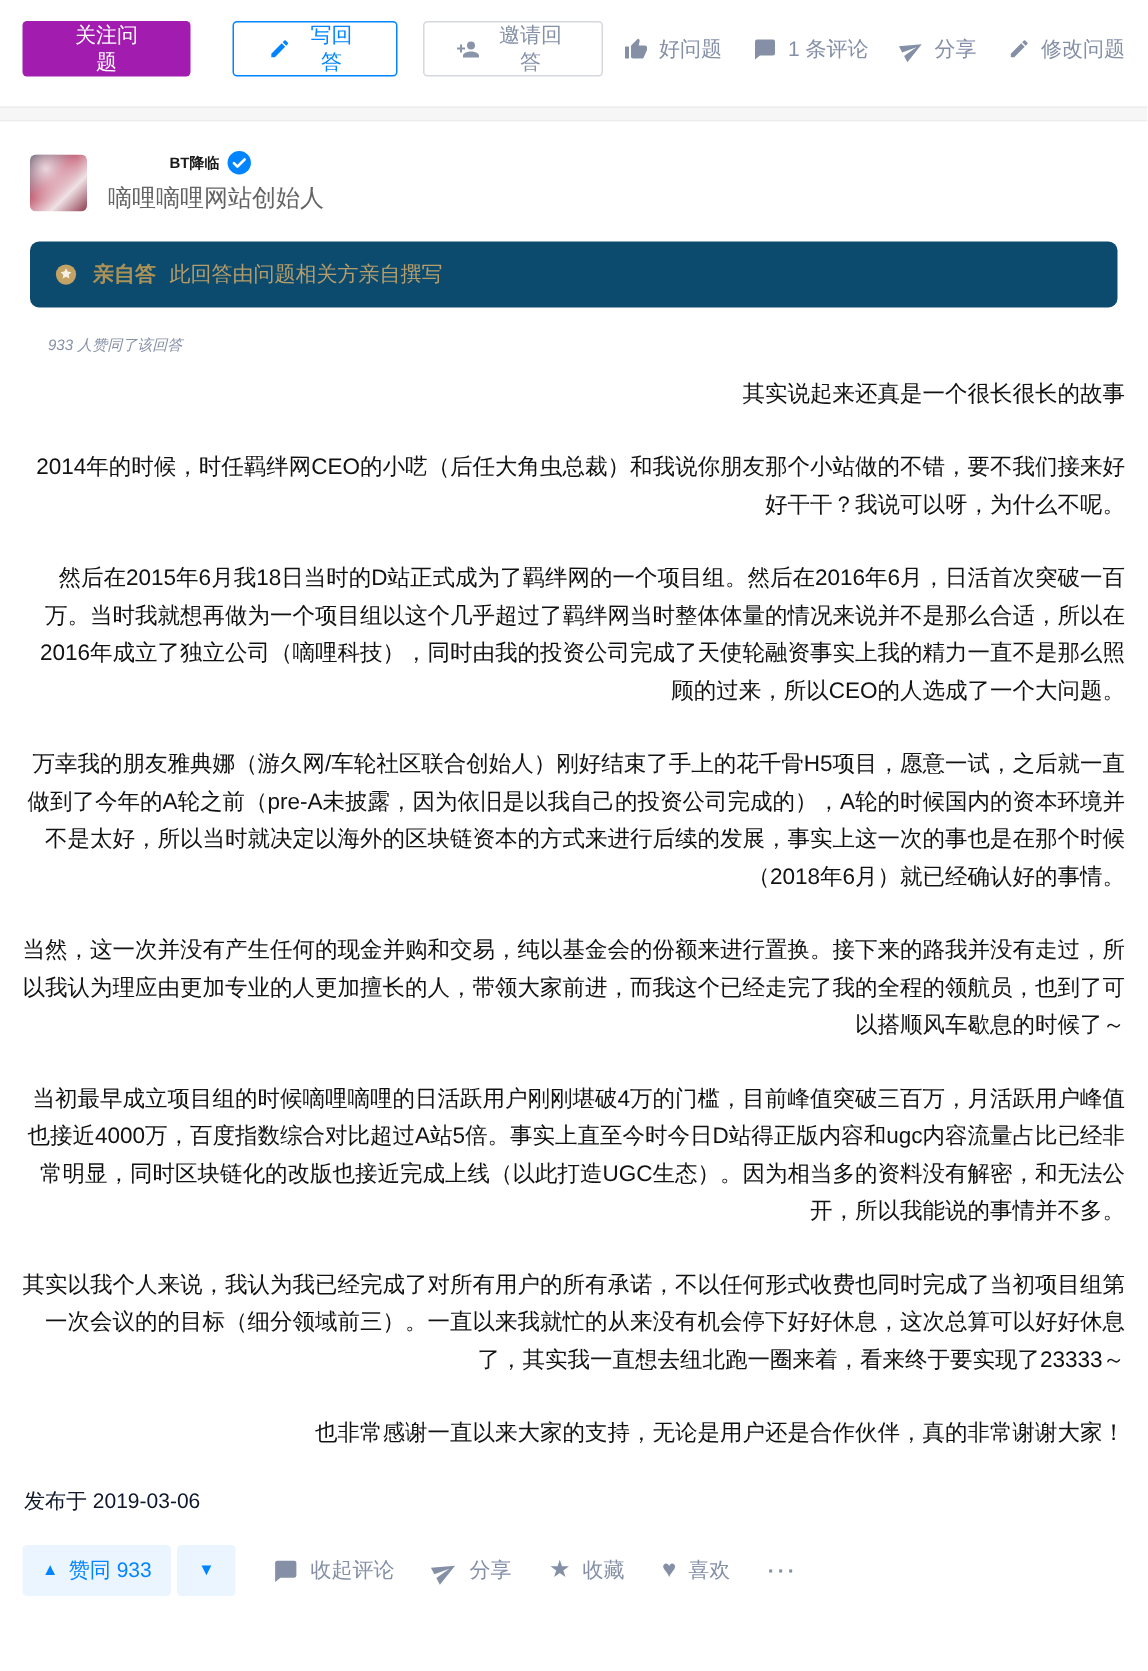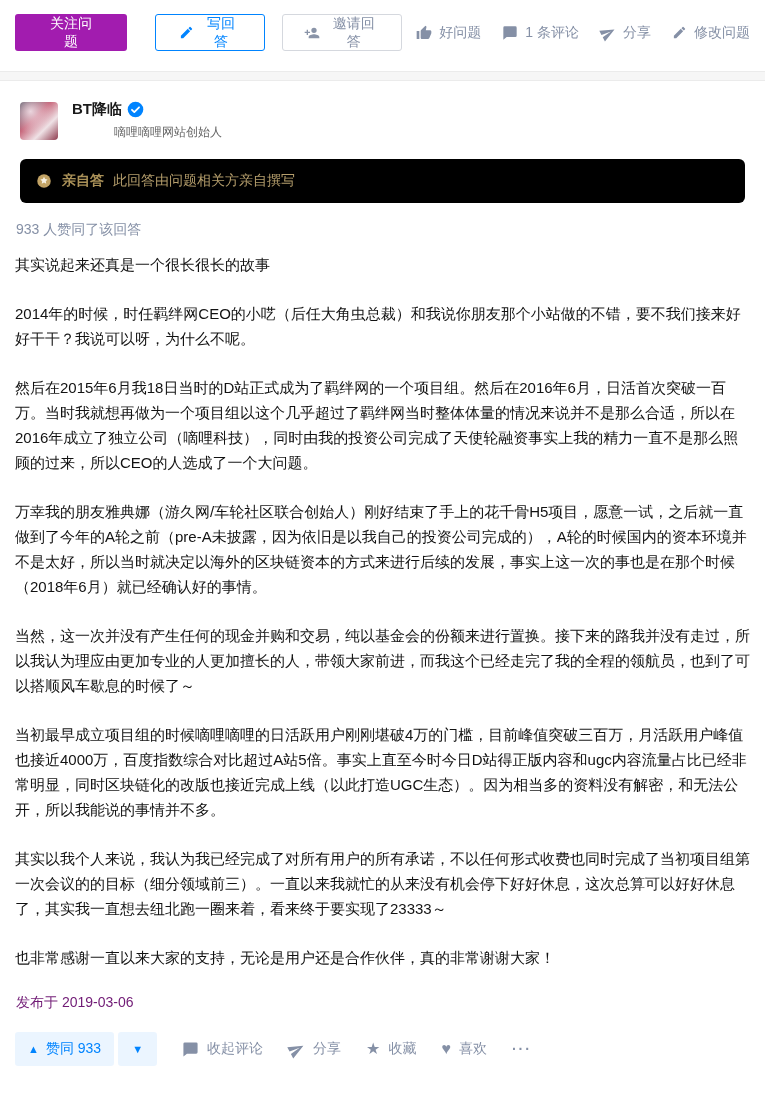--- a/index.html
+++ b/index.html
@@ -21,27 +21,27 @@
   .meta-action:first-of-type { margin-left:14px; }
   .separator { height:10px; background:#f6f6f6; border-top:1px solid #ebebeb; border-bottom:1px solid #ebebeb; }
   .answer-card { padding:17px 15px 26px; background:#fff; }
   .author { display:flex; align-items:center; gap:14px; margin:2px 5px 18px; }
   .avatar { width:38px; height:38px; border-radius:4px; flex:none; cursor:pointer;
     background:
       radial-gradient(circle at 28% 25%, rgba(240,220,228,.95), rgba(240,220,228,0) 55%),
       linear-gradient(135deg,#43394a 5%,#c8697d 40%,#efe2e6 68%,#8e3a4d 100%);
   }
   .name-row { display:flex; align-items:center; gap:5px; }
-  .author-name { font-size:15px; font-weight:700; color:#1a1a1a; cursor:pointer; }
-  .headline { font-size:12px; color:#646464; margin-top:5px;margin-left:42px; }
-  .notice { margin:0 5px 18px; background:#000000; border-radius:6px; padding:13px 15px; display:flex; align-items:center; gap:9px; font-size:14px; color:#b59e6c; }
+  .author-name { font-size:10px; font-weight:700; color:#1a1a1a; cursor:pointer;margin-left:41px; }
+  .headline { font-size:16px; color:#646464; margin-top:5px; }
+  .notice { margin:0 5px 18px; background:#0c4a6e; border-radius:6px; padding:13px 15px; display:flex; align-items:center; gap:9px; font-size:14px; color:#b59e6c; }
   .notice-badge { font-weight:700; color:#aa9158; }
-  .upvote-count { color:#8590a6; font-size:14px; margin:0 1px 13px; }
-  .content p { font-size:15px; line-height:25px; margin:0 0 24px; color:#121212; }
-  .pub-date { color:#701a75; font-size:14px; margin:4px 1px 20px; }
+  .upvote-count { color:#8590a6; font-size:10px; margin:0 17px 13px;font-style:italic; }
+  .content p { font-size:15px; line-height:25px; margin:0 0 24px; color:#121212;text-align:right; }
+  .pub-date { color:#0f172a; font-size:14px; margin:4px 1px 20px; }
   .answer-actions { display:flex; align-items:center; }
   .vote-btn { background:rgba(0,132,255,.08); color:#0084ff; border:none; border-radius:3px; height:34px; font-size:14px; font-weight:500; display:inline-flex; align-items:center; gap:7px; padding:0 13px; cursor:pointer; }
   .vote-down { margin-left:4px; padding:0 14px; }
   .tri { font-size:11px; line-height:1; }
   .bar-action { display:inline-flex; align-items:center; gap:8px; color:#8590a6; font-size:14px; margin-left:25px; cursor:pointer; white-space:nowrap; }
   .glyph16 { font-size:16px; line-height:1; }
   .more-dots { letter-spacing:2px; font-weight:700; }
   .icon { flex:none; display:inline-flex; }
   svg { display:block; }
 </style>

